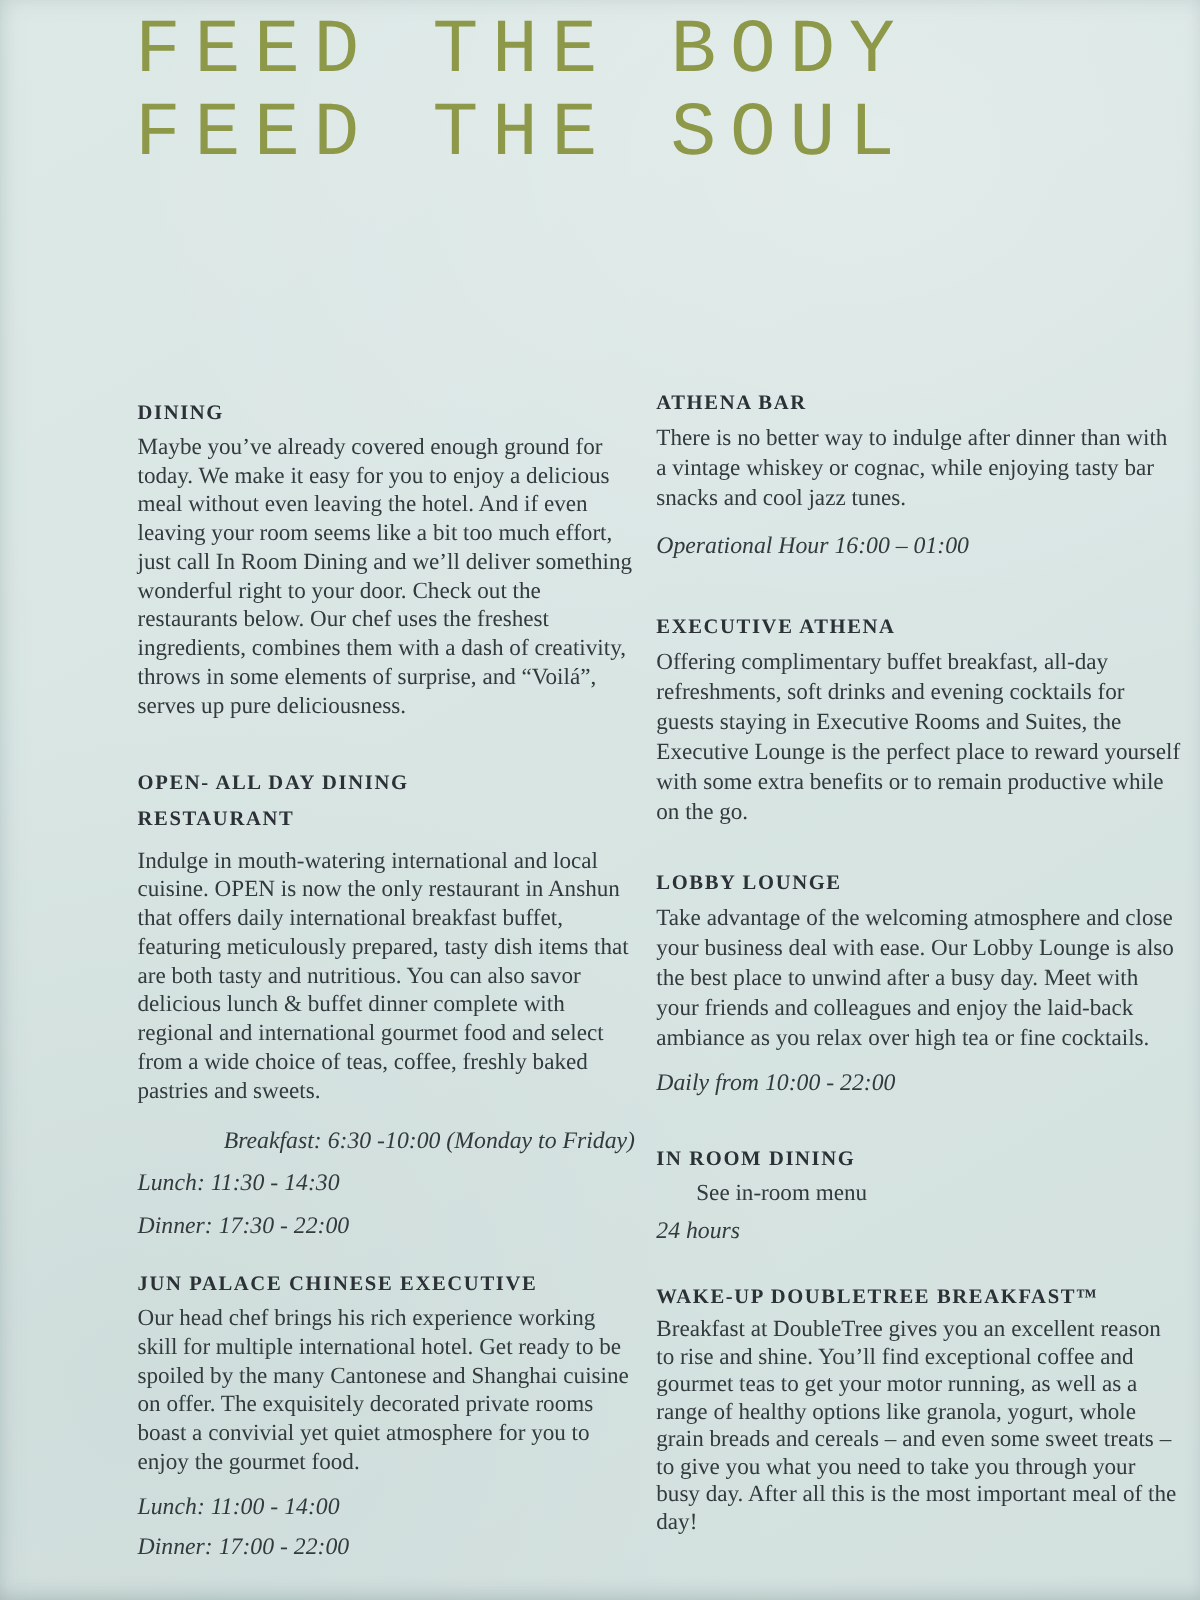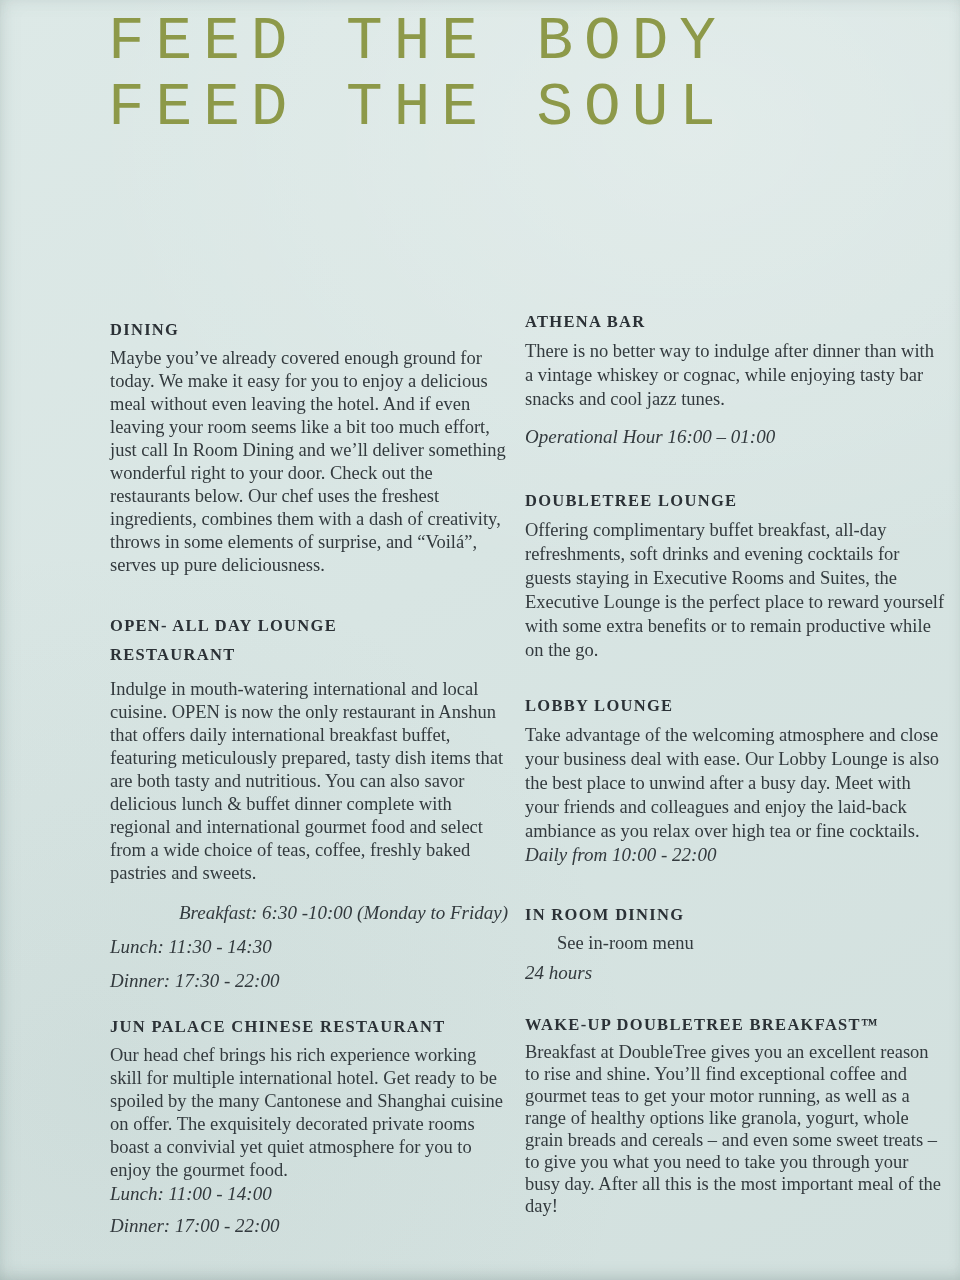--- a/index.html
+++ b/index.html
@@ -64,21 +64,21 @@
     font-style: italic;
     font-size: 19px;
     line-height: 24px;
     color: #333a3e;
   }
   .hours .indent { padding-left: 78px; }
   .note { font-size: 18.5px; line-height: 24px; }
 
   .mt8  { margin-top: 8px; }
   .mt10 { margin-top: 10px; }
-  .mt12 { }
+  .mt12 { margin-top: 12px; }
   .mt14 { margin-top: 14px; }
   .mt16 { margin-top: 16px; text-align: right; }
   .mt24 { margin-top: 24px; }
   .mt30 { margin-top: 30px; }
   .mt34 { margin-top: 34px; }
   .mt38 { margin-top: 38px; }
   .mt42 { margin-top: 42px; }
 </style>
 </head>
 <body>
@@ -92,50 +92,50 @@
 
   <div class="col col-left">
 
     <section>
       <h3 class="heading">DINING</h3>
       <p class="body">Maybe you’ve already covered enough ground for today. We make it easy for you to enjoy a delicious meal without even leaving the hotel. And if even leaving your room seems like a bit too much effort, just call In Room Dining and we’ll deliver something wonderful right to your door. Check out the restaurants below. Our chef uses the freshest ingredients, combines them with a dash of creativity, throws in some elements of surprise, and “Voilá”, serves up pure deliciousness.</p>
     </section>
 
     <section class="mt34">
       <h3 class="heading">
-        <span class="hline">OPEN- ALL DAY LOUNGE</span>
+        <span class="hline">OPEN- ALL DAY DINING</span>
         <span class="hline">RESTAURANT</span>
       </h3>
       <p class="body" style="margin-top:9px;">Indulge in mouth-watering international and local cuisine. OPEN is now the only restaurant in Anshun that offers daily international breakfast buffet, featuring meticulously prepared, tasty dish items that are both tasty and nutritious. You can also savor delicious lunch &amp; buffet dinner complete with regional and international gourmet food and select from a wide choice of teas, coffee, freshly baked pastries and sweets.</p>
       <div class="hours mt16">
         <div>Breakfast: 6:30 -10:00 (Monday to Friday)</div>
       </div>
       <div class="hours mt10">Lunch: 11:30 - 14:30</div>
       <div class="hours mt10">Dinner: 17:30 - 22:00</div>
     </section>
 
     <section class="mt24">
-      <h3 class="heading">JUN PALACE CHINESE RESTAURANT</h3>
+      <h3 class="heading">JUN PALACE CHINESE EXECUTIVE</h3>
       <p class="body">Our head chef brings his rich experience working skill for multiple international hotel. Get ready to be spoiled by the many Cantonese and Shanghai cuisine on offer. The exquisitely decorated private rooms boast a convivial yet quiet atmosphere for you to enjoy the gourmet food.</p>
       <div class="hours mt12">Lunch: 11:00 - 14:00</div>
       <div class="hours mt8">Dinner: 17:00 - 22:00</div>
     </section>
 
   </div>
 
   <div class="col col-right">
 
     <section>
       <h3 class="heading">ATHENA BAR</h3>
       <p class="body">There is no better way to indulge after dinner than with a vintage whiskey or cognac, while enjoying tasty bar snacks and cool jazz tunes.</p>
       <div class="hours mt14">Operational Hour 16:00 – 01:00</div>
     </section>
 
     <section class="mt42">
-      <h3 class="heading">DOUBLETREE LOUNGE</h3>
+      <h3 class="heading">EXECUTIVE ATHENA</h3>
       <p class="body">Offering complimentary buffet breakfast, all-day refreshments, soft drinks and evening cocktails for guests staying in Executive Rooms and Suites, the Executive Lounge is the perfect place to reward yourself with some extra benefits or to remain productive while on the go.</p>
     </section>
 
     <section class="mt34">
       <h3 class="heading">LOBBY LOUNGE</h3>
       <p class="body">Take advantage of the welcoming atmosphere and close your business deal with ease. Our Lobby Lounge is also the best place to unwind after a busy day. Meet with your friends and colleagues and enjoy the laid-back ambiance as you relax over high tea or fine cocktails.</p>
       <div class="hours mt12">Daily from 10:00 - 22:00</div>
     </section>
 
     <section class="mt38">

